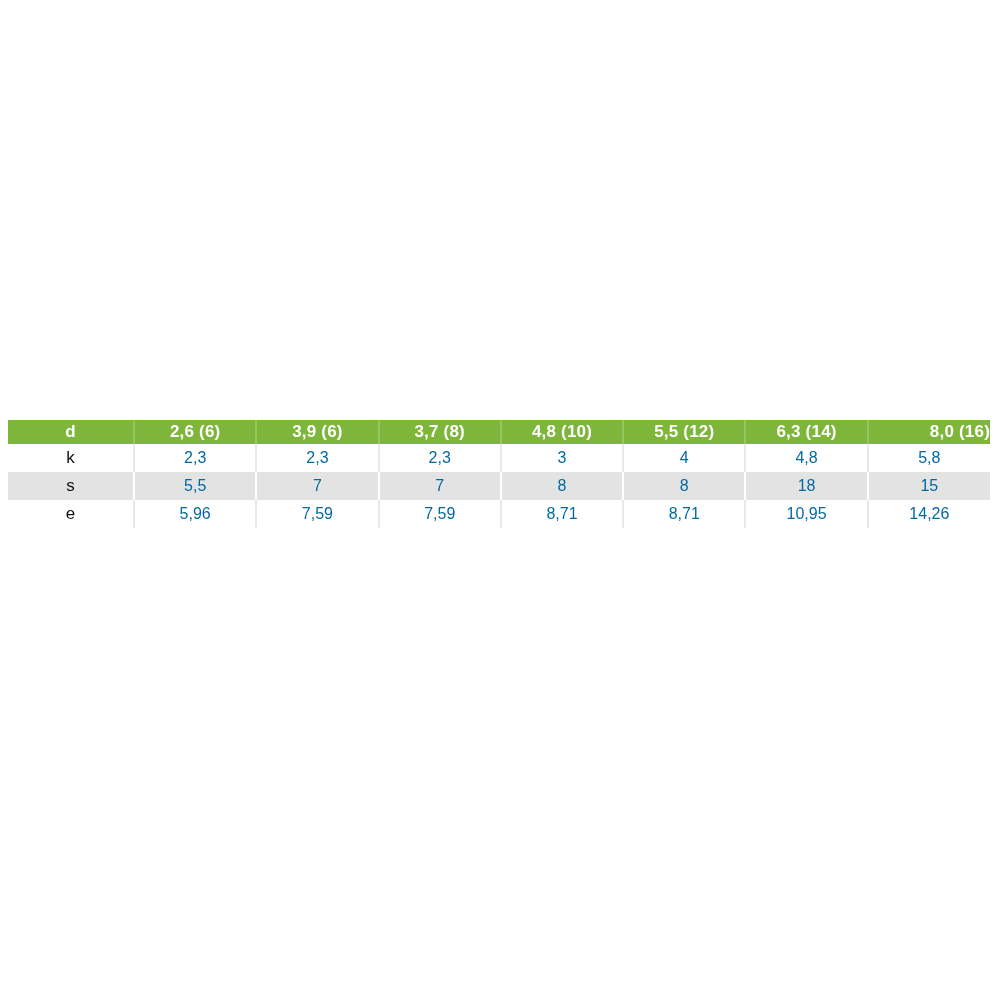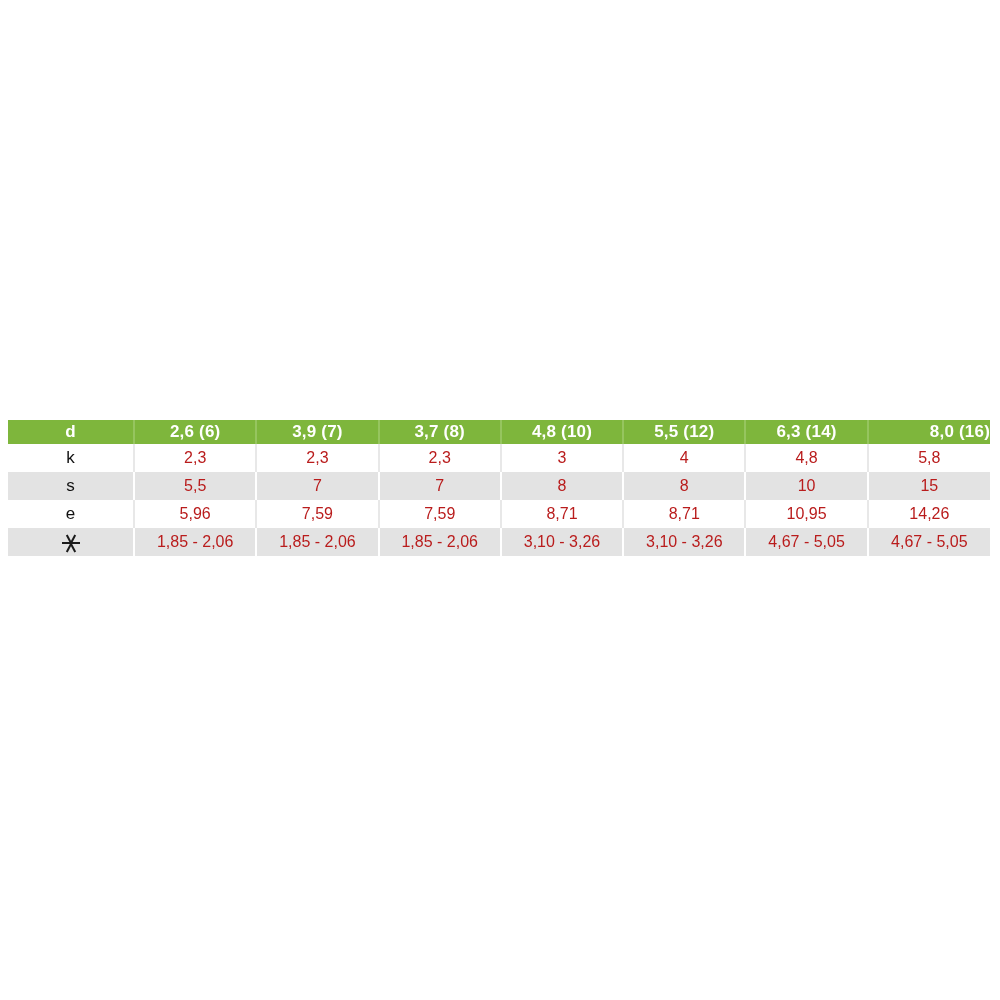--- a/index.html
+++ b/index.html
@@ -42,21 +42,21 @@
     text-align: center;
     border-right: 2px solid #96c55f;
     box-sizing: border-box;
     letter-spacing: 0.2px;
   }
   thead th:last-child { border-right: none; text-align: right; }
 
   tbody td {
     text-align: center;
     font-size: 16px;
-    color: #b91c1c;
+    color: #0369a1;
     padding: 0;
     height: 28px;
     line-height: 28px;
     border-right: 2px solid #ffffff;
     box-sizing: border-box;
     white-space: nowrap;
   }
   tbody td:last-child { border-right: none; }
 
   tbody tr.row-white td { background: #ffffff; }
@@ -157,21 +157,21 @@
         <col class="c-data">
         <col class="c-data">
       <col class="c-data">
         <col class="c-data">
         <col class="c-data">
     </colgroup>
     <thead>
       <tr id="hdr-row">
           <th>d</th>
           <th>2,6 (6)</th>
-          <th>3,9 (7)</th>
+          <th>3,9 (6)</th>
           <th>3,7 (8)</th>
           <th>4,8 (10)</th>
           <th>5,5 (12)</th>
           <th>6,3 (14)</th>
           <th>8,0 (16)</th>
         </tr>
     </thead>
     <tbody id="body-rows">
         <tr class="row-white">
           <td class="label-cell">k</td>
@@ -183,38 +183,28 @@
           <td>4,8</td>
           <td>5,8</td>
         </tr>
         <tr class="row-gray">
           <td class="label-cell">s</td>
           <td>5,5</td>
           <td>7</td>
           <td>7</td>
           <td>8</td>
           <td>8</td>
-          <td>10</td>
+          <td>18</td>
           <td>15</td>
         </tr>
         <tr class="row-white">
           <td class="label-cell">e</td>
           <td>5,96</td>
           <td>7,59</td>
           <td>7,59</td>
           <td>8,71</td>
           <td>8,71</td>
           <td>10,95</td>
           <td>14,26</td>
         </tr>
-        <tr class="row-gray">
-          <td class="label-cell"><span class="icon-drill-capacity"><span class="stroke s1"></span><span class="stroke s2"></span><span class="bar"></span><span class="stroke b1"></span><span class="stroke b2"></span></span></td>
-          <td>1,85 - 2,06</td>
-          <td>1,85 - 2,06</td>
-          <td>1,85 - 2,06</td>
-          <td>3,10 - 3,26</td>
-          <td>3,10 - 3,26</td>
-          <td>4,67 - 5,05</td>
-          <td>4,67 - 5,05</td>
-        </tr>
       </tbody>
   </table>
 </div>
 
 </body></html>

